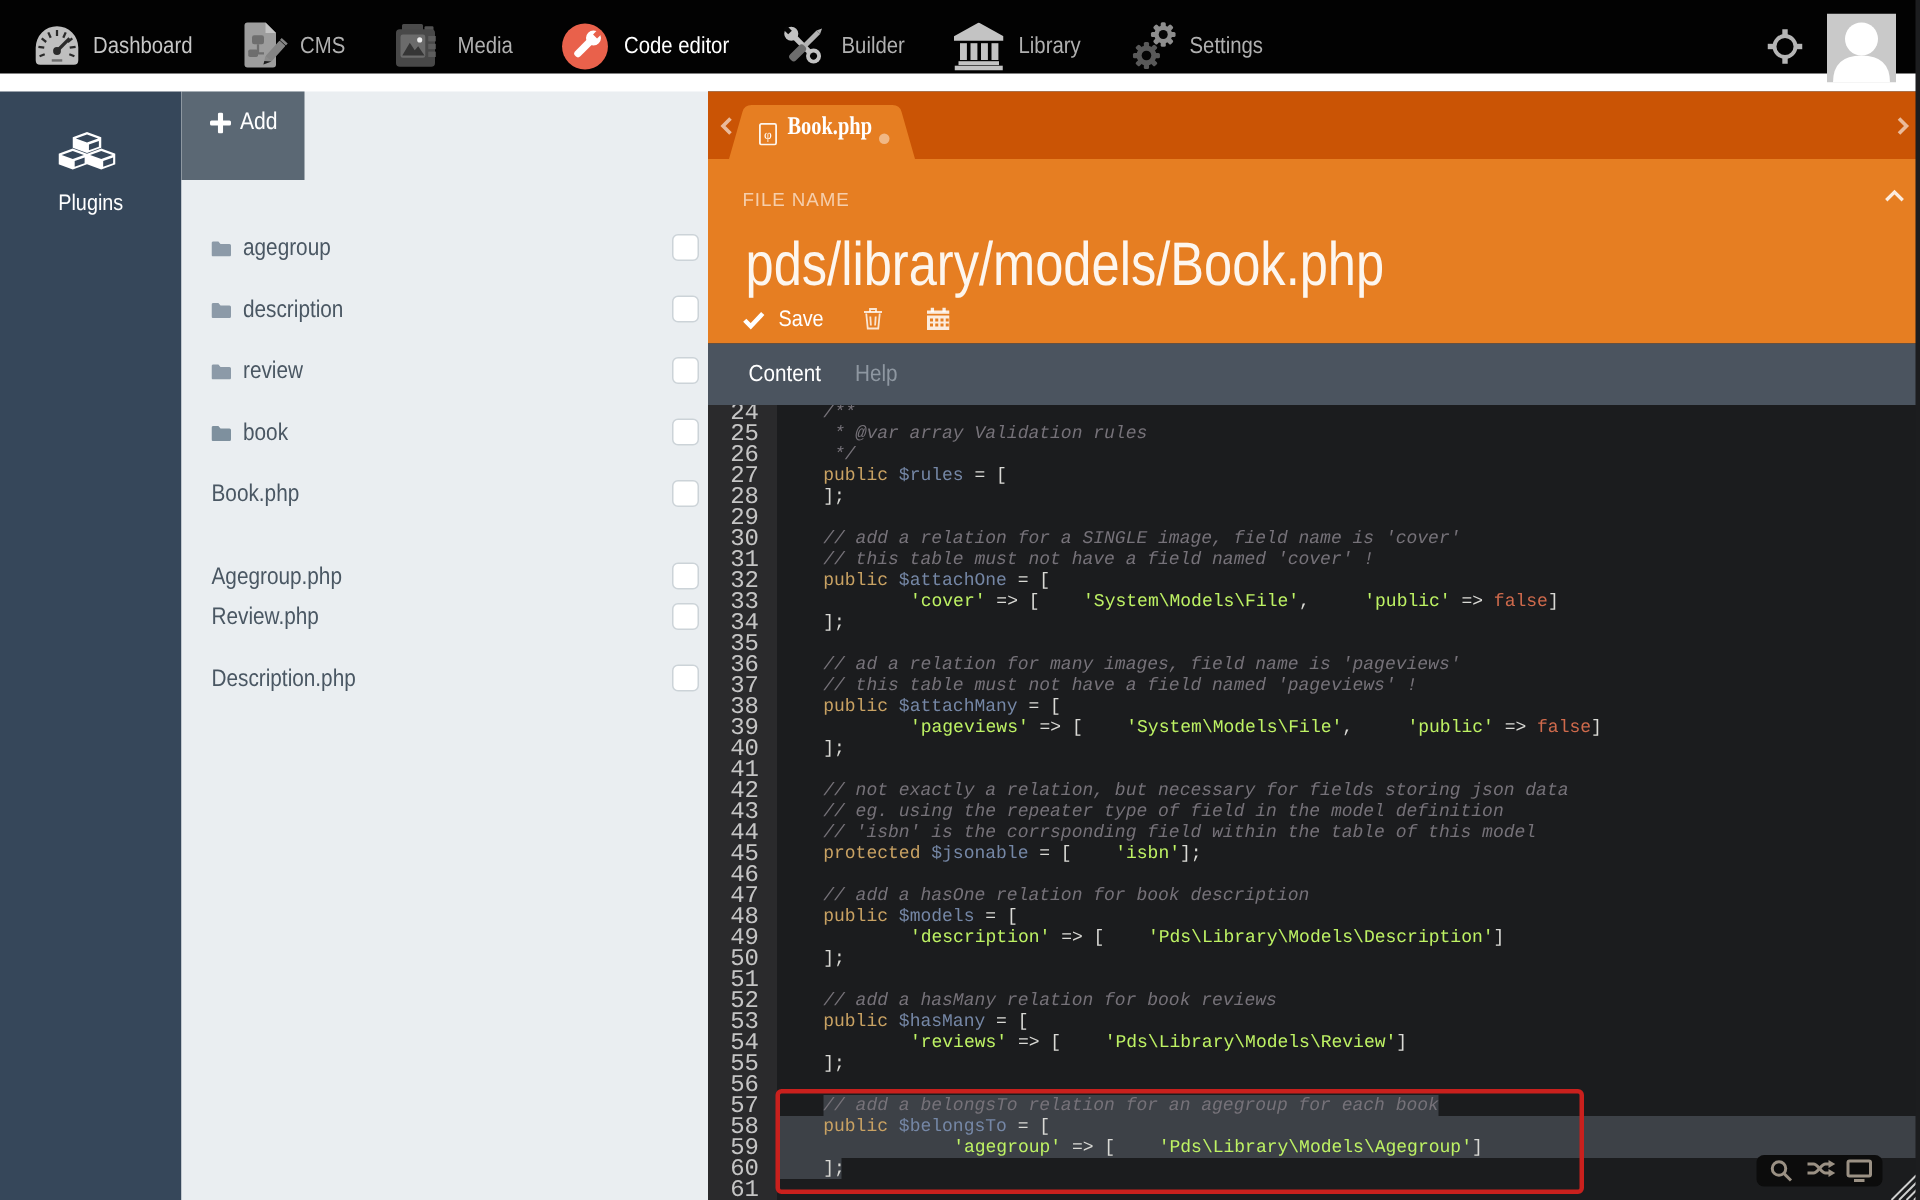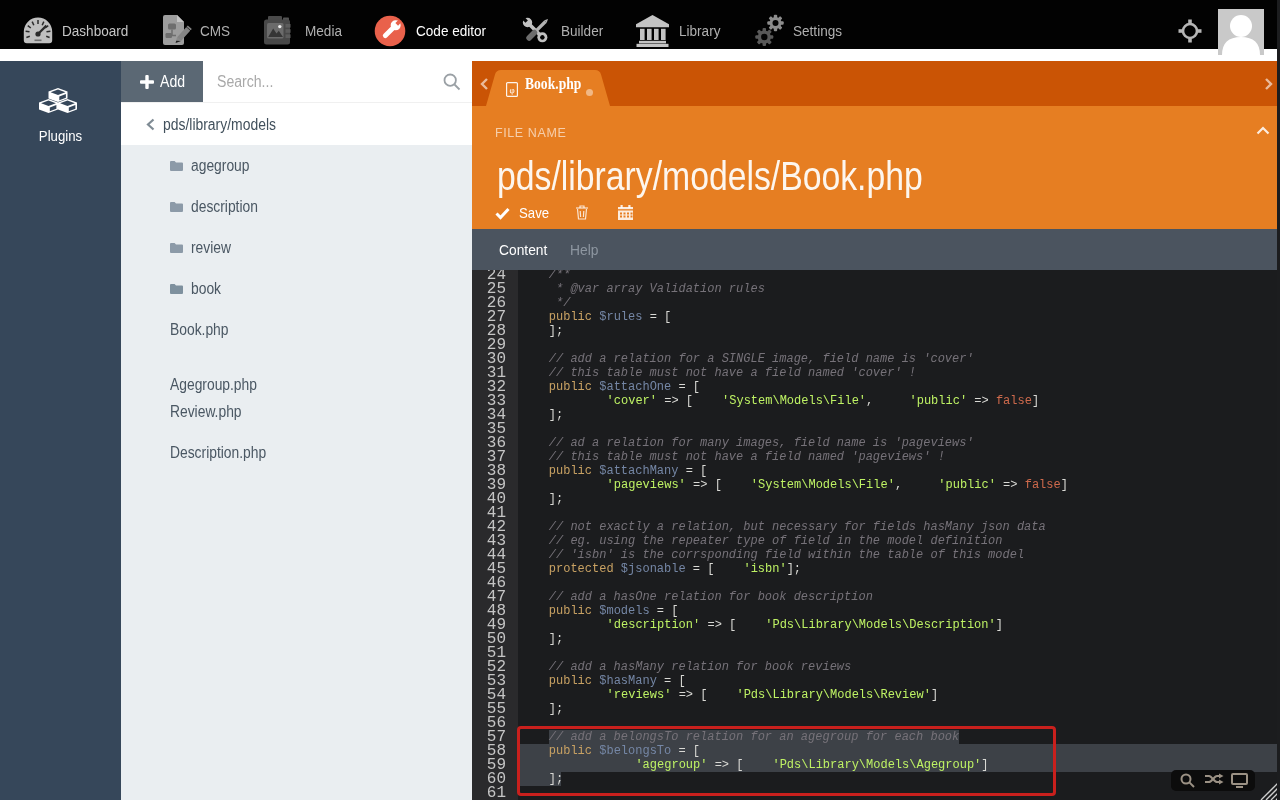--- a/index.html
+++ b/index.html
@@ -8,21 +8,21 @@
   
   #topnav { position:absolute; left:0; top:0; width:1280px; height:49px; background:#020202; }
   .navlbl { position:absolute; top:0; height:61px; line-height:61px; font-size:15.5px; color:#b0b0b0; transform:scaleX(0.875); transform-origin:0 50%; }
   
   #sidenav { position:absolute; left:0; top:61px; width:121px; height:739px; background:#36475a; }
   
   #fpanel { position:absolute; left:121px; top:61px; width:351px; height:739px; background:#eaeef1; }
   #addbtn { position:absolute; left:0; top:0; width:82px; height:59px; background:#5b6874; }
   #searchrow { position:absolute; left:82px; top:0; width:269px; height:41px; background:#fff; }
   #crumb { position:absolute; left:0; top:41px; width:351px; height:43px; background:#fff; border-top:1px solid #f0f0f0; }
-  .fitem { position:absolute; left:0; width:351px; height:41px; font-size:16px; color:#4a5763;margin-left:29px; }
+  .fitem { position:absolute; left:0; width:351px; height:41px; font-size:16px; color:#4a5763; }
   .fitem span { position:absolute; top:50%; transform:translateY(-50%) scaleX(0.865); transform-origin:0 50%; }
   span.cbx { transform:none !important; position:absolute; left:327px; top:11px; width:18px; height:18px; background:#fff;
          border:1px solid #ccd3d8; border-radius:4px; }
   
   #editor { position:absolute; left:472px; top:61px; width:808px; height:739px; background:#1b1c1e; }
   #tabbar { position:absolute; left:0; top:0; width:808px; height:45px; background:#ca5405; }
   #ohdr   { position:absolute; left:0; top:45px; width:808px; height:123px; background:#e67e22; }
   #cbar   { position:absolute; left:0; top:168px; width:808px; height:41px; background:#4b545f; }
   
   #codewrap { position:absolute; left:0; top:209px; width:808px; height:530px; overflow:hidden; background:#1b1c1e; }
@@ -183,33 +183,20 @@
 </div>
 <div id="fpanel">
   <div id="addbtn">
     <svg style="position:absolute;left:19px;top:14px;" width="14" height="14" viewBox="0 0 14 14">
       <g fill="#fff">
           <rect x="5.3" y="0" width="3.4" height="14" rx="1"></rect>
           <rect x="0" y="5.3" width="14" height="3.4" rx="1"></rect>
         </g>
     </svg>
     <div style="position:absolute;left:39px;top:0;height:41px;line-height:41px;font-size:16px;color:#fff;transform:scaleX(0.88);transform-origin:0 50%;">Add</div>
-  </div>
-  <div id="searchrow">
-    <div style="position:absolute;left:14px;top:0;height:41px;line-height:41px;font-size:16px;color:#a9a9a9;transform:scaleX(0.88);transform-origin:0 50%;">Search...</div>
-    <svg style="position:absolute;left:240px;top:12px;" width="18" height="18" viewBox="0 0 18 18">
-      <circle cx="7.2" cy="7.2" r="5.7" fill="none" stroke="#9aa0a5" stroke-width="1.8"></circle>
-      <line x1="11.5" y1="11.5" x2="16.5" y2="16.5" stroke="#9aa0a5" stroke-width="1.8"></line>
-    </svg>
-  </div>
-  <div id="crumb">
-    <svg style="position:absolute;left:25px;top:15px;" width="9" height="13" viewBox="0 0 9 13">
-      <polyline points="7.5,1.5 2,6.5 7.5,11.5" fill="none" stroke="#7f8b94" stroke-width="2.2"></polyline>
-    </svg>
-    <div style="position:absolute;left:42px;top:0;height:43px;line-height:43px;font-size:16px;color:#41505c;transform:scaleX(0.87);transform-origin:0 50%;">pds/library/models</div>
   </div>
   <div class="fitem" style="top:84px;">
       <svg class="fold" style="position:absolute;left:20px;top:15px;" width="13" height="11" viewBox="0 0 13 11">
         <path d="M0,2 Q0,1 1,1 L4.6,1 L6,2.6 L12,2.6 Q13,2.6 13,3.6 L13,10 Q13,11 12,11 L1,11 Q0,11 0,10 Z" fill="#8c9aa8"></path>
       </svg>
       <span style="left:41px;">agegroup</span>
       <span class="cbx"></span>
     </div>
   <div class="fitem" style="top:125px;">
       <svg class="fold" style="position:absolute;left:20px;top:15px;" width="13" height="11" viewBox="0 0 13 11">
@@ -305,21 +292,21 @@
     <span class="k">public</span> <span class="v">$attachOne</span> <span class="o">= [</span>
         <span class="s">'cover'</span> <span class="o">=&gt; [</span><span class="s">'System\Models\File'</span><span class="o">,</span> <span class="s">'public'</span> <span class="o">=&gt;</span> <span class="f">false</span><span class="o">]</span>
     <span class="o">];</span>
 
 <span class="c">    // ad a relation for many images, field name is 'pageviews'</span>
 <span class="c">    // this table must not have a field named 'pageviews' !</span>
     <span class="k">public</span> <span class="v">$attachMany</span> <span class="o">= [</span>
         <span class="s">'pageviews'</span> <span class="o">=&gt; [</span><span class="s">'System\Models\File'</span><span class="o">,</span> <span class="s">'public'</span> <span class="o">=&gt;</span> <span class="f">false</span><span class="o">]</span>
     <span class="o">];</span>
 
-<span class="c">    // not exactly a relation, but necessary for fields hasMany json data</span>
+<span class="c">    // not exactly a relation, but necessary for fields storing json data</span>
 <span class="c">    // eg. using the repeater type of field in the model definition</span>
 <span class="c">    // 'isbn' is the corrsponding field within the table of this model</span>
     <span class="k">protected</span> <span class="v">$jsonable</span> <span class="o">= [</span><span class="s">'isbn'</span><span class="o">];</span>
 
 <span class="c">    // add a hasOne relation for book description</span>
     <span class="k">public</span> <span class="v">$models</span> <span class="o">= [</span>
         <span class="s">'description'</span> <span class="o">=&gt; [</span><span class="s">'Pds\Library\Models\Description'</span><span class="o">]</span>
     <span class="o">];</span>
 
 <span class="c">    // add a hasMany relation for book reviews</span>

